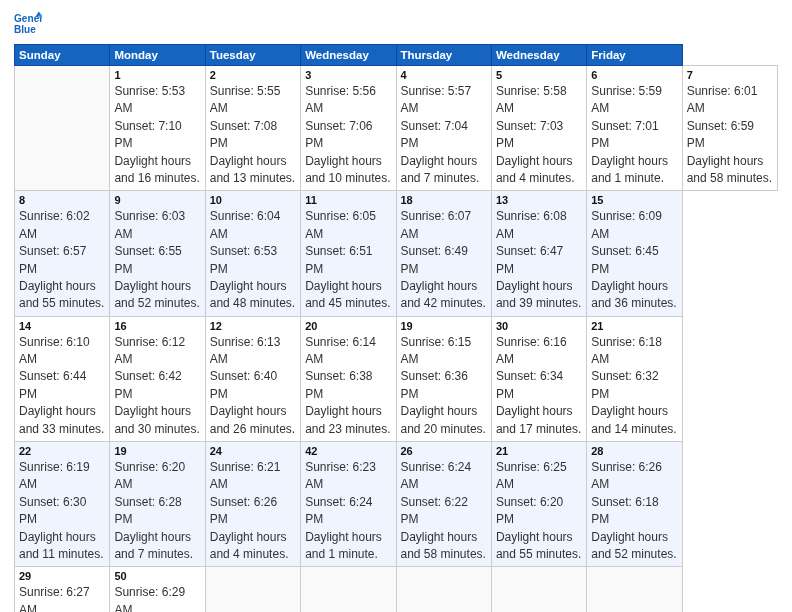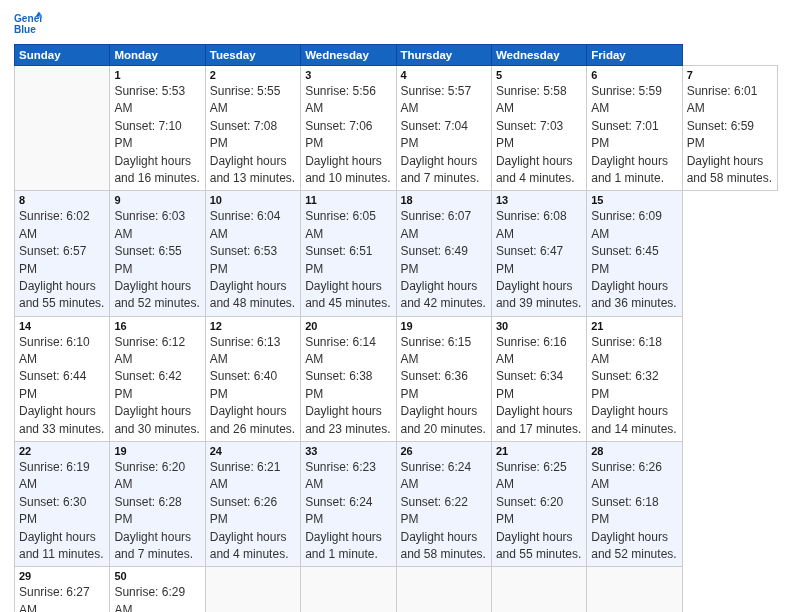--- a/index.html
+++ b/index.html
@@ -148,21 +148,21 @@
           <td><span class="day-num">12</span><span class="day-info">Sunrise: 6:13 AM<br>Sunset: 6:40 PM<br>Daylight hours<br>and 26 minutes.</span></td>
           <td><span class="day-num">20</span><span class="day-info">Sunrise: 6:14 AM<br>Sunset: 6:38 PM<br>Daylight hours<br>and 23 minutes.</span></td>
           <td><span class="day-num">19</span><span class="day-info">Sunrise: 6:15 AM<br>Sunset: 6:36 PM<br>Daylight hours<br>and 20 minutes.</span></td>
           <td><span class="day-num">30</span><span class="day-info">Sunrise: 6:16 AM<br>Sunset: 6:34 PM<br>Daylight hours<br>and 17 minutes.</span></td>
           <td><span class="day-num">21</span><span class="day-info">Sunrise: 6:18 AM<br>Sunset: 6:32 PM<br>Daylight hours<br>and 14 minutes.</span></td>
         </tr>
         <tr>
           <td><span class="day-num">22</span><span class="day-info">Sunrise: 6:19 AM<br>Sunset: 6:30 PM<br>Daylight hours<br>and 11 minutes.</span></td>
           <td><span class="day-num">19</span><span class="day-info">Sunrise: 6:20 AM<br>Sunset: 6:28 PM<br>Daylight hours<br>and 7 minutes.</span></td>
           <td><span class="day-num">24</span><span class="day-info">Sunrise: 6:21 AM<br>Sunset: 6:26 PM<br>Daylight hours<br>and 4 minutes.</span></td>
-          <td><span class="day-num">33</span><span class="day-info">Sunrise: 6:23 AM<br>Sunset: 6:24 PM<br>Daylight hours<br>and 1 minute.</span></td>
+          <td><span class="day-num">42</span><span class="day-info">Sunrise: 6:23 AM<br>Sunset: 6:24 PM<br>Daylight hours<br>and 1 minute.</span></td>
           <td><span class="day-num">26</span><span class="day-info">Sunrise: 6:24 AM<br>Sunset: 6:22 PM<br>Daylight hours<br>and 58 minutes.</span></td>
           <td><span class="day-num">21</span><span class="day-info">Sunrise: 6:25 AM<br>Sunset: 6:20 PM<br>Daylight hours<br>and 55 minutes.</span></td>
           <td><span class="day-num">28</span><span class="day-info">Sunrise: 6:26 AM<br>Sunset: 6:18 PM<br>Daylight hours<br>and 52 minutes.</span></td>
         </tr>
         <tr class="last-row">
           <td><span class="day-num">29</span><span class="day-info">Sunrise: 6:27 AM<br>Sunset: 6:17 PM<br>Daylight hours<br>and 49 minutes.</span></td>
           <td><span class="day-num">50</span><span class="day-info">Sunrise: 6:29 AM<br>Sunset: 6:15 PM<br>Daylight hours<br>and 45 minutes.</span></td>
           <td class="empty-cell"></td>
           <td class="empty-cell"></td>
           <td class="empty-cell"></td>

